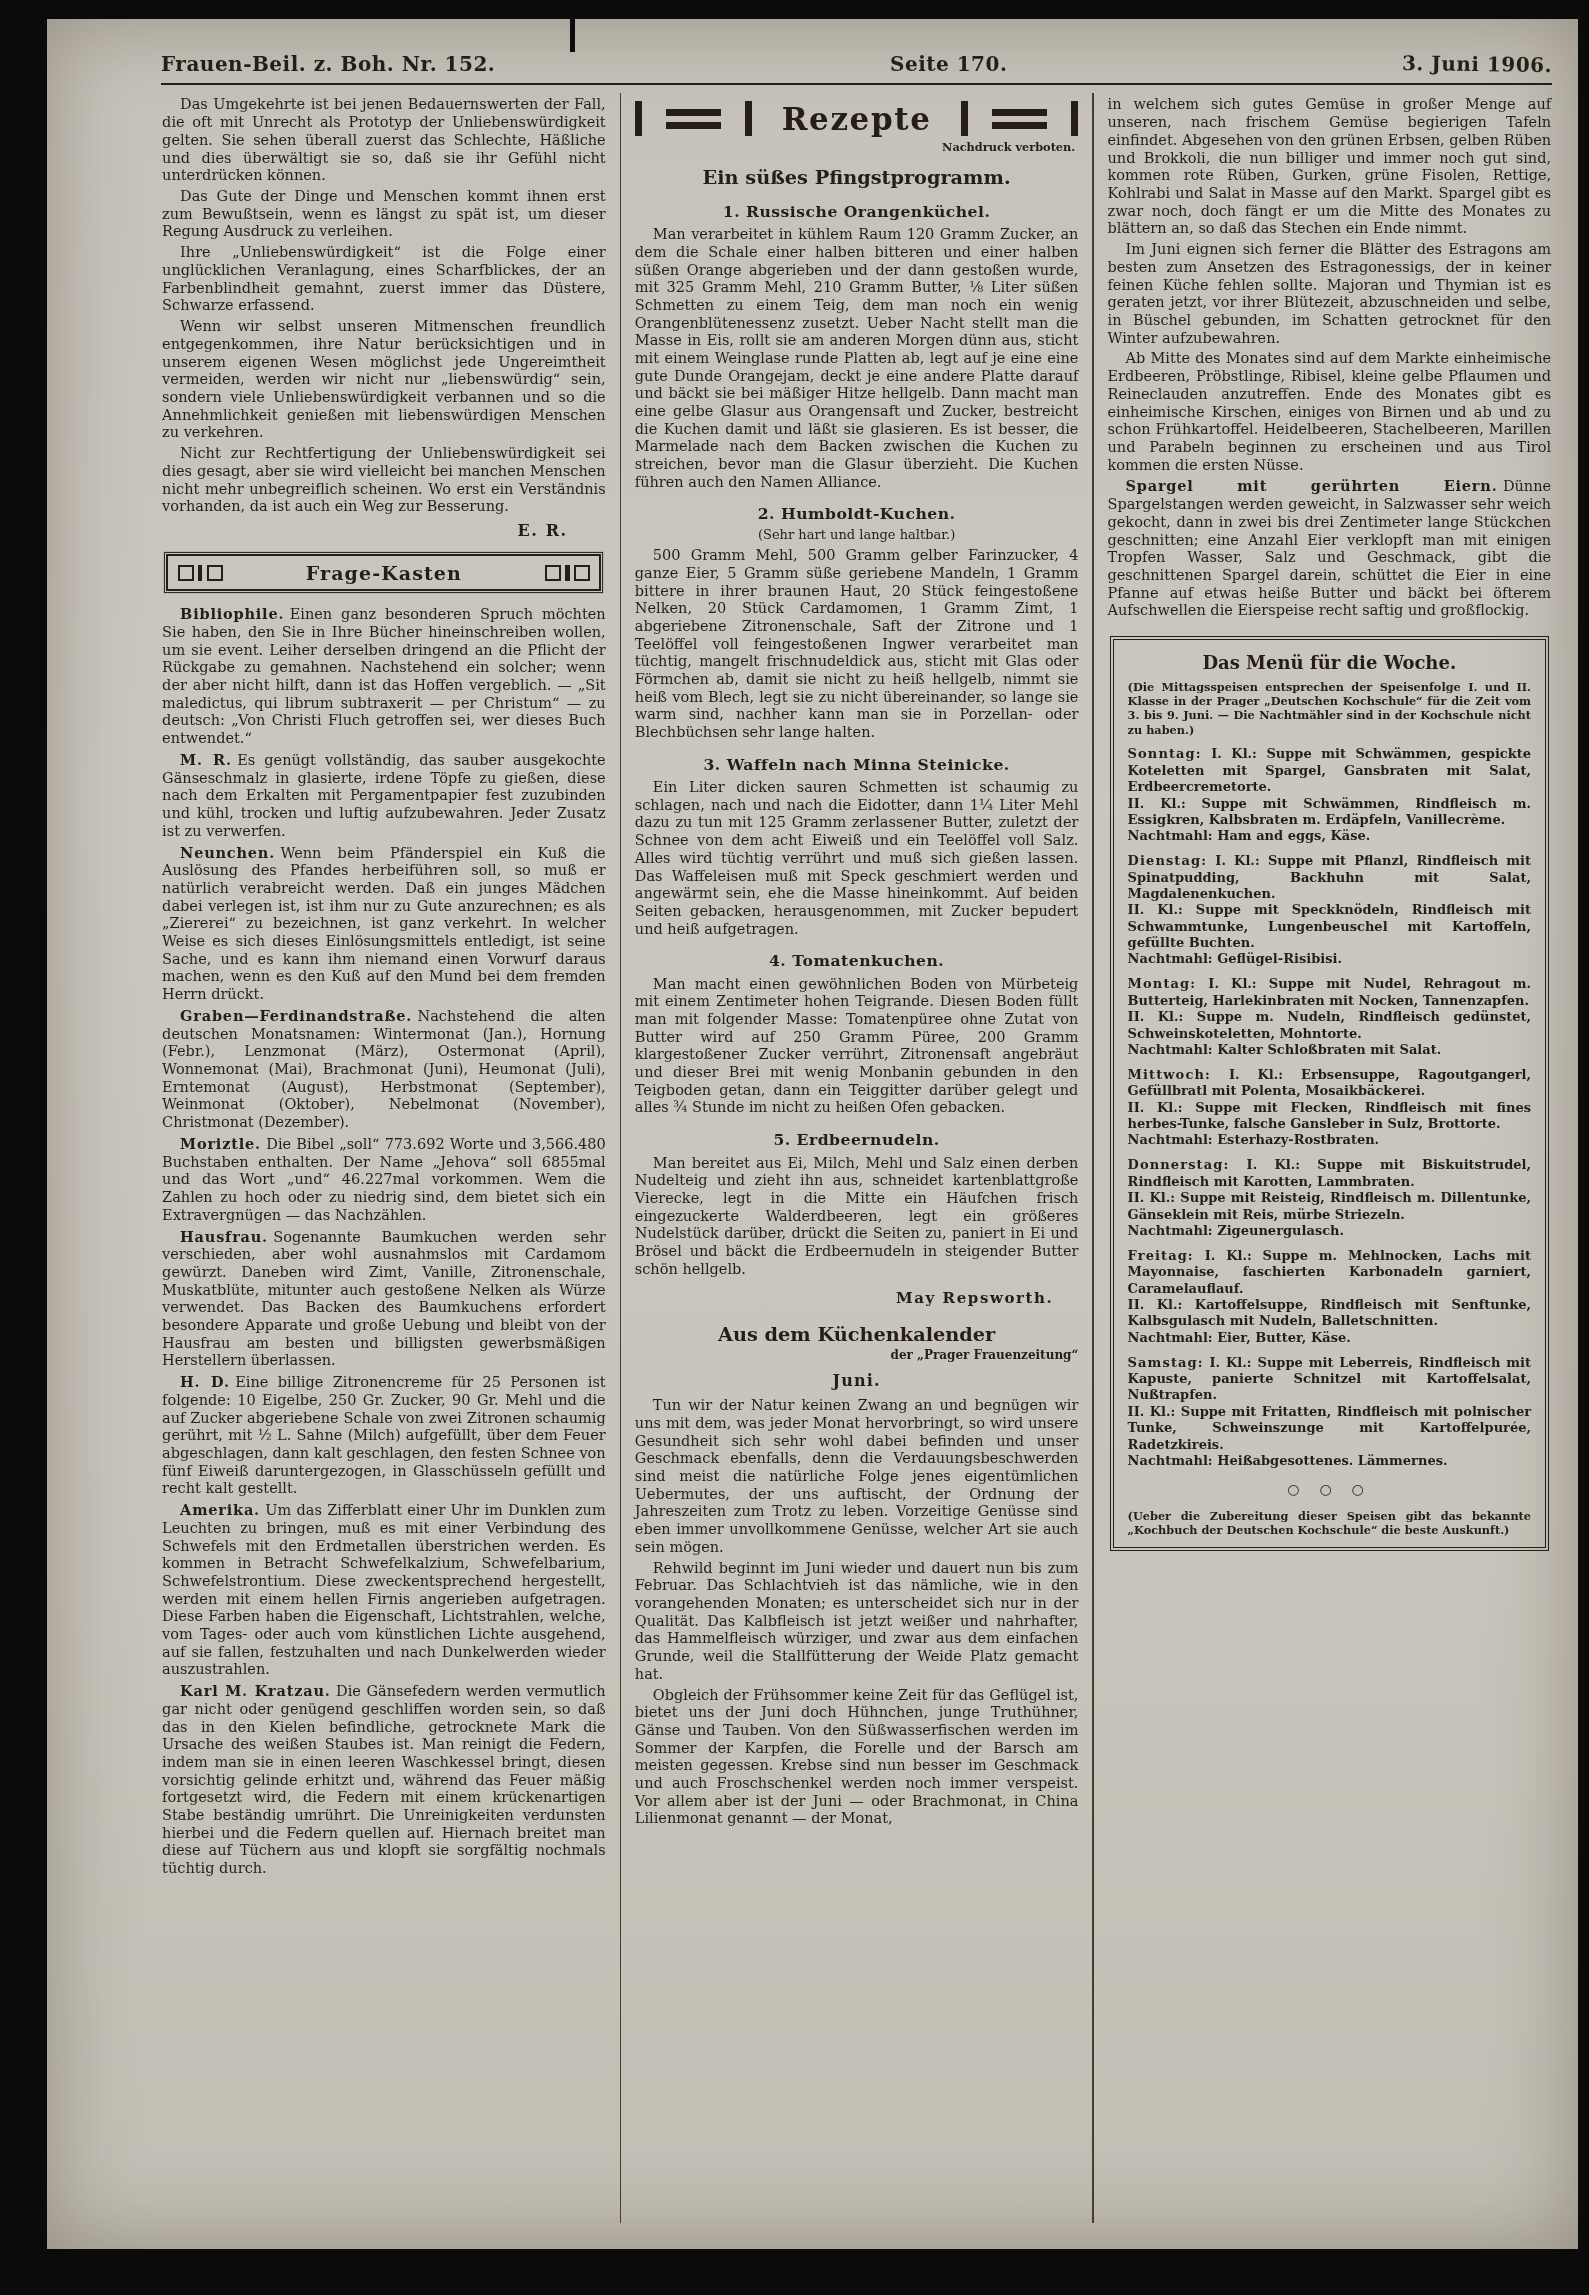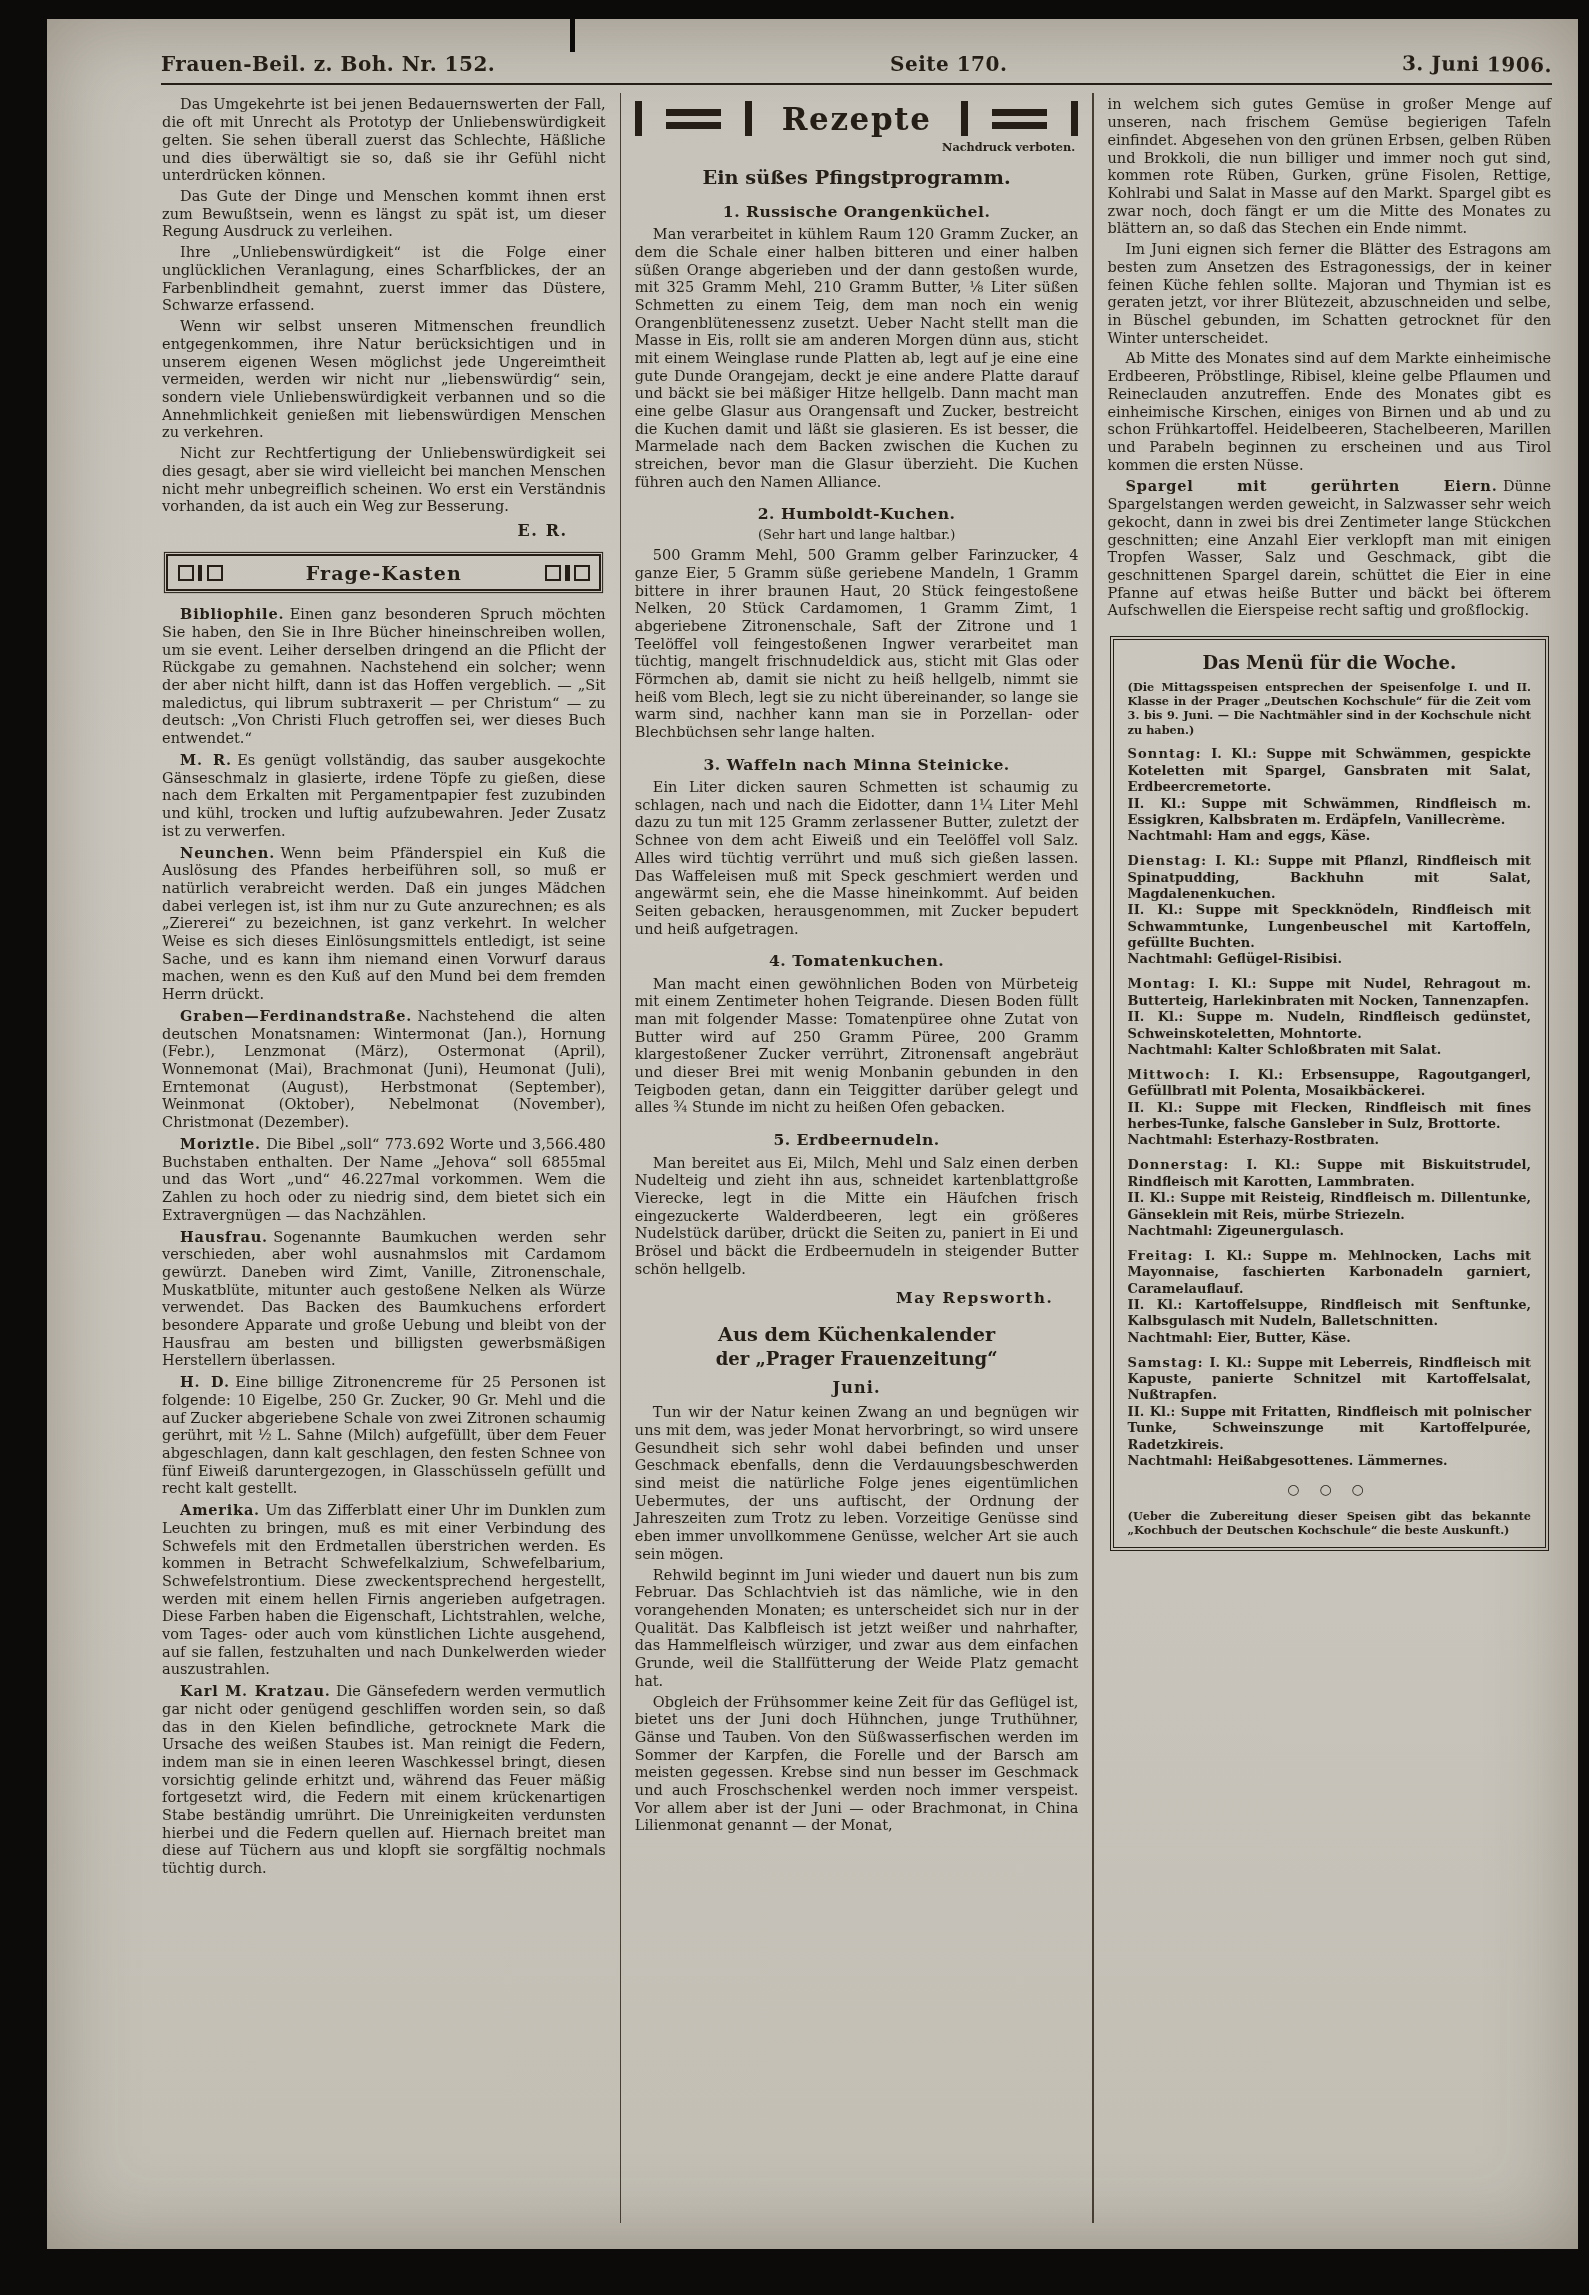--- a/index.html
+++ b/index.html
@@ -49,21 +49,21 @@
   .rz-cap{width:7.5px;height:35px;background:#241e16;flex:0 0 7.5px;}
   .rz-bars{flex:1 1 0;display:flex;flex-direction:column;gap:6.4px;}
   .rz-bars i{display:block;height:7px;background:#241e16;}
   .rz-title{font-size:31px;font-weight:bold;letter-spacing:1.6px;padding:0 5.4px;}
   .nachdruck{margin:3.2px 3.2px 11.8px 0;text-align:right;font-weight:bold;font-size:11.3px;}
   .prog-title{margin:3.2px 0 8.6px 0;text-align:center;font-size:19.3px;font-weight:bold;}
   .recipe-h{margin:13px 0 5.4px 0;text-align:center;font-size:15.6px;font-weight:bold;letter-spacing:0.5px;}
   .recipe-note{margin:-2.1px 0 5.4px 0;text-align:center;font-size:13px;}
   .sig-may{margin:10.7px 25px 16px 0;text-align:right;font-weight:bold;font-size:15px;letter-spacing:1.6px;}
   .kk-title{margin:14px 0 0 0;text-align:center;font-size:19.3px;font-weight:bold;}
-  .kk-title2{margin:2.1px 0 0 0;text-align:center;font-size:18px;font-weight:bold;}
+  .kk-title2{margin:2.1px 0 0 0;text-align:right;font-size:12px;font-weight:bold;}
   .kk-sub{margin:8.6px 0 7.5px 0;text-align:center;font-size:16px;font-weight:bold;letter-spacing:1.1px;}
   
   .menu-box{
     margin:16px 2.1px 0 2.1px;border:4.3px double #241e16;padding:11.8px 14px 9.7px 14px;
   }
   .menu-title{margin:0 0 7.5px 0;text-align:center;font-size:18px;font-weight:bold;}
   .menu-intro{margin:0 0 9.7px 0;font-size:11.3px;font-weight:bold;text-align:justify;line-height:1.25;}
   .menu-day{margin:0 0 8.6px 0;}
   .menu-line{margin:0;font-size:13px;font-weight:600;line-height:1.26;text-align:justify;}
   .day-label{font-weight:bold;letter-spacing:1.1px;}
@@ -163,21 +163,21 @@
 
         <p class="body">Tun wir der Natur keinen Zwang an und begnügen wir uns mit dem, was jeder Monat hervorbringt, so wird unsere Gesundheit sich sehr wohl dabei befinden und unser Geschmack ebenfalls, denn die Verdauungsbeschwerden sind meist die natürliche Folge jenes eigentümlichen Uebermutes, der uns auftischt, der Ordnung der Jahreszeiten zum Trotz zu leben. Vorzeitige Genüsse sind eben immer unvollkommene Genüsse, welcher Art sie auch sein mögen.</p>
         <p class="body">Rehwild beginnt im Juni wieder und dauert nun bis zum Februar. Das Schlachtvieh ist das nämliche, wie in den vorangehenden Monaten; es unterscheidet sich nur in der Qualität. Das Kalbfleisch ist jetzt weißer und nahrhafter, das Hammelfleisch würziger, und zwar aus dem einfachen Grunde, weil die Stallfütterung der Weide Platz gemacht hat.</p>
         <p class="body">Obgleich der Frühsommer keine Zeit für das Geflügel ist, bietet uns der Juni doch Hühnchen, junge Truthühner, Gänse und Tauben. Von den Süßwasserfischen werden im Sommer der Karpfen, die Forelle und der Barsch am meisten gegessen. Krebse sind nun besser im Geschmack und auch Froschschenkel werden noch immer verspeist. Vor allem aber ist der Juni — oder Brachmonat, in China Lilienmonat genannt — der Monat,</p>
       </section>
 
       <div class="vrule"></div>
 
       <section class="col col-right">
         <p class="body noindent">in welchem sich gutes Gemüse in großer Menge auf unseren, nach frischem Gemüse begierigen Tafeln einfindet. Abgesehen von den grünen Erbsen, gelben Rüben und Brokkoli, die nun billiger und immer noch gut sind, kommen rote Rüben, Gurken, grüne Fisolen, Rettige, Kohlrabi und Salat in Masse auf den Markt. Spargel gibt es zwar noch, doch fängt er um die Mitte des Monates zu blättern an, so daß das Stechen ein Ende nimmt.</p>
-        <p class="body">Im Juni eignen sich ferner die Blätter des Estragons am besten zum Ansetzen des Estragonessigs, der in keiner feinen Küche fehlen sollte. Majoran und Thymian ist es geraten jetzt, vor ihrer Blütezeit, abzuschneiden und selbe, in Büschel gebunden, im Schatten getrocknet für den Winter unterscheidet.</p>
+        <p class="body">Im Juni eignen sich ferner die Blätter des Estragons am besten zum Ansetzen des Estragonessigs, der in keiner feinen Küche fehlen sollte. Majoran und Thymian ist es geraten jetzt, vor ihrer Blütezeit, abzuschneiden und selbe, in Büschel gebunden, im Schatten getrocknet für den Winter aufzubewahren.</p>
         <p class="body">Ab Mitte des Monates sind auf dem Markte einheimische Erdbeeren, Pröbstlinge, Ribisel, kleine gelbe Pflaumen und Reineclauden anzutreffen. Ende des Monates gibt es einheimische Kirschen, einiges von Birnen und ab und zu schon Frühkartoffel. Heidelbeeren, Stachelbeeren, Marillen und Parabeln beginnen zu erscheinen und aus Tirol kommen die ersten Nüsse.</p>
 
         <p class="body"><span class="lead">Spargel mit gerührten Eiern.</span><span>Dünne Spargelstangen werden geweicht, in Salzwasser sehr weich gekocht, dann in zwei bis drei Zentimeter lange Stückchen geschnitten; eine Anzahl Eier verklopft man mit einigen Tropfen Wasser, Salz und Geschmack, gibt die geschnittenen Spargel darein, schüttet die Eier in eine Pfanne auf etwas heiße Butter und bäckt bei öfterem Aufschwellen die Eierspeise recht saftig und großflockig.</span></p>
 
         <div class="menu-box">
           <h3 class="menu-title">Das Menü für die Woche.</h3>
           <p class="menu-intro">(Die Mittagsspeisen entsprechen der Speisenfolge I. und II. Klasse in der Prager „Deutschen Kochschule“ für die Zeit vom 3. bis 9. Juni. — Die Nachtmähler sind in der Kochschule nicht zu haben.)</p>
 
           <div class="menu-day">
             <p class="menu-line"><span class="day-label">Sonntag:</span> <span>I. Kl.: Suppe mit Schwämmen, gespickte Koteletten mit Spargel, Gansbraten mit Salat, Erdbeercremetorte.</span></p>

